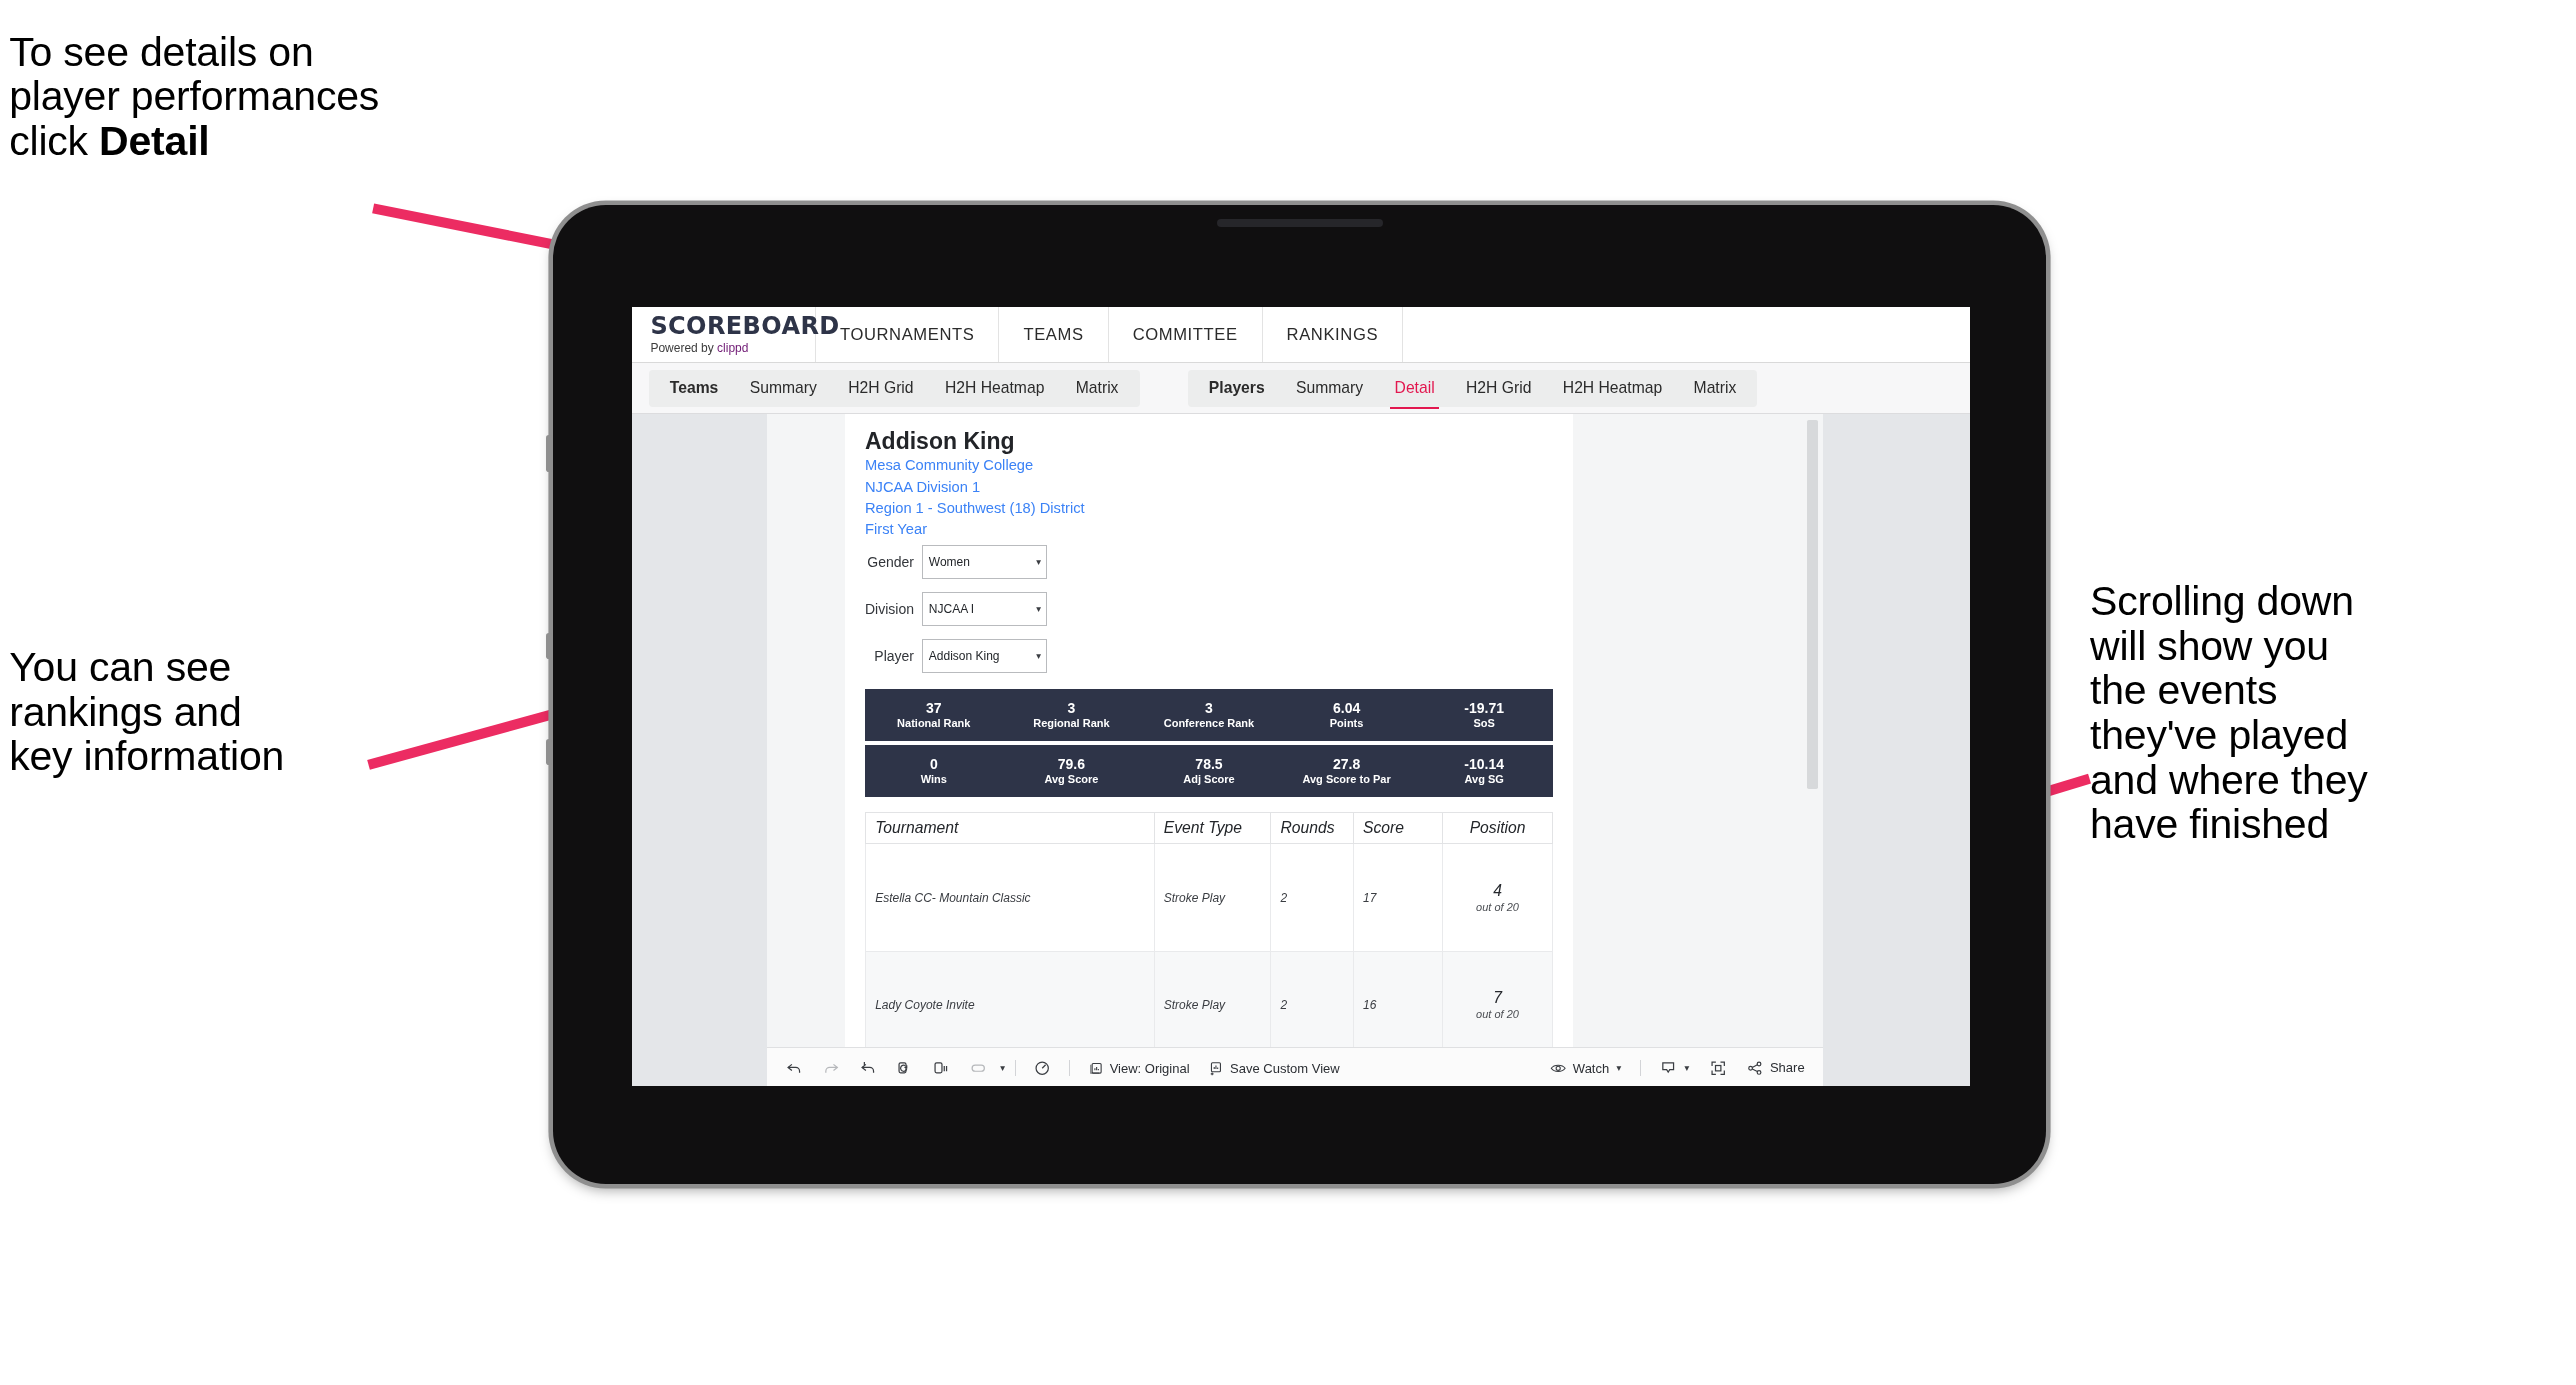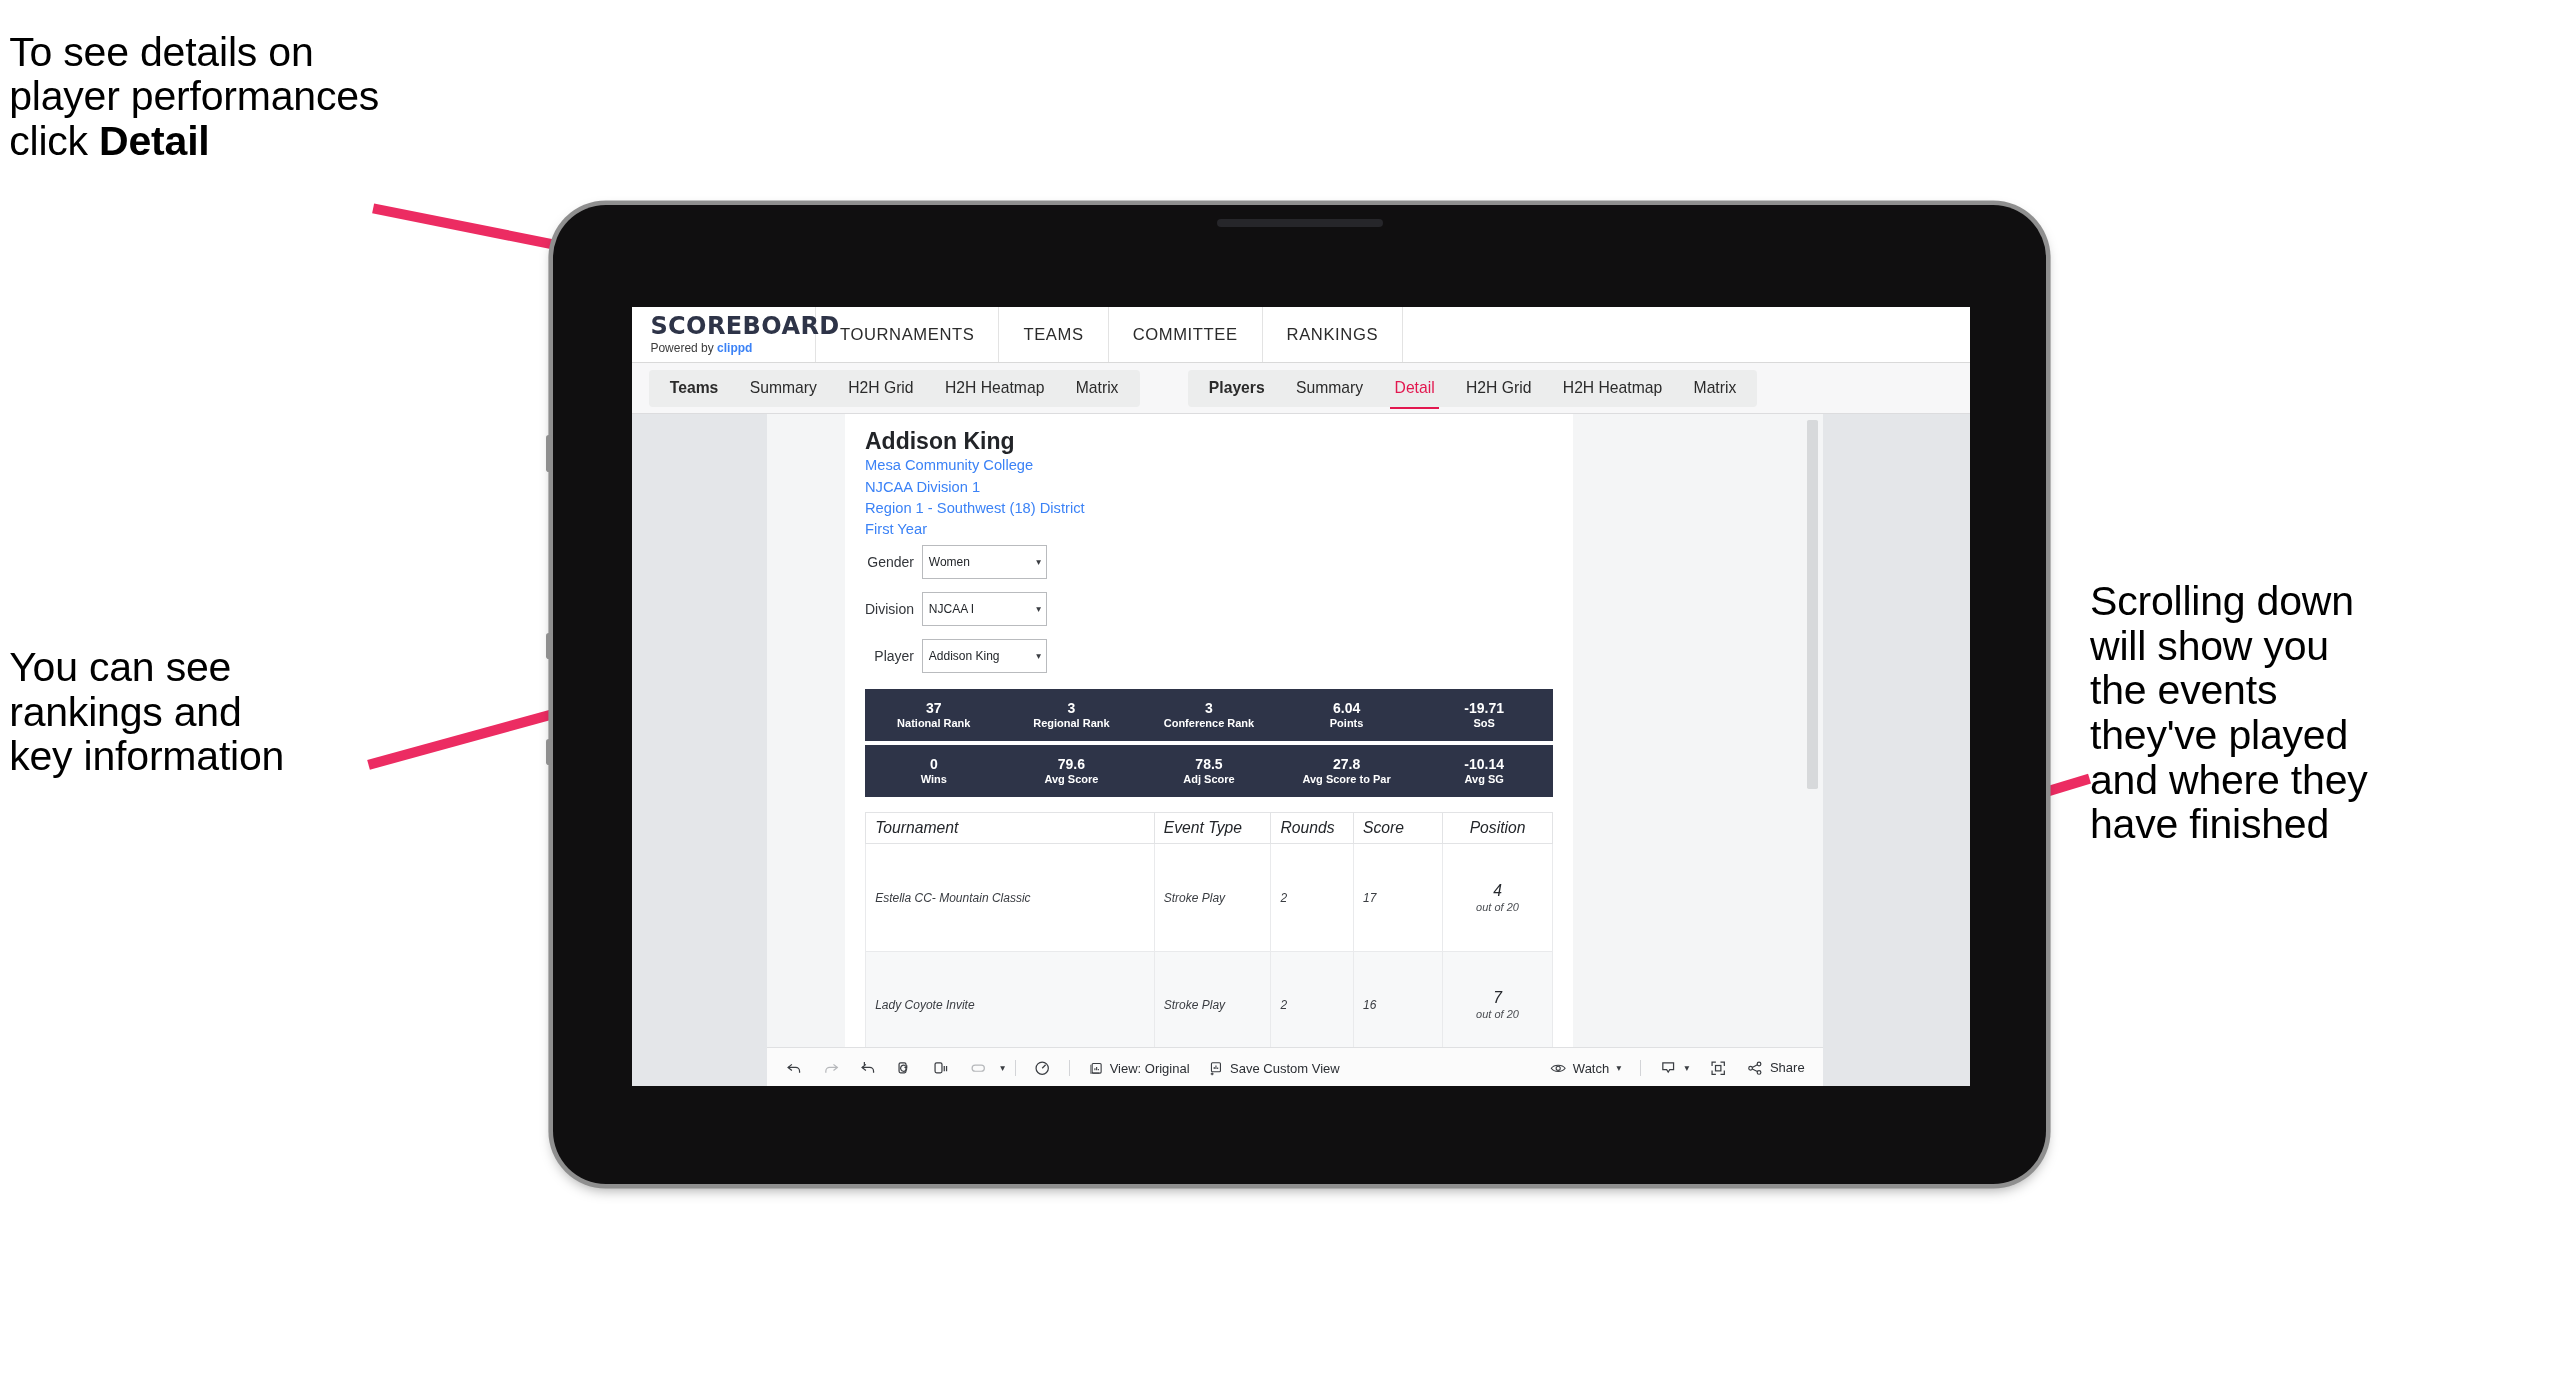--- a/index.html
+++ b/index.html
@@ -98,21 +98,21 @@
     font-weight: 700;
     letter-spacing: 0.4px;
     color: #2e3448;
     line-height: 1;
   }
   #brand .powered {
     font-size: 12px;
     color: #3c3c3c;
     margin-top: 2.8px;
   }
-  #brand .powered .clippd { color: #3b82f6; font-weight: 700; }
+  #brand .powered .clippd { color: #701a75; font-weight: 400; }
   .topnav-item {
     display: flex;
     align-items: center;
     padding: 0 24px;
     font-size: 16.6px;
     color: #2b2b2b;
     letter-spacing: 0.6px;
     border-right: 0.9px solid #e3e3e3;
     cursor: pointer;
   }

